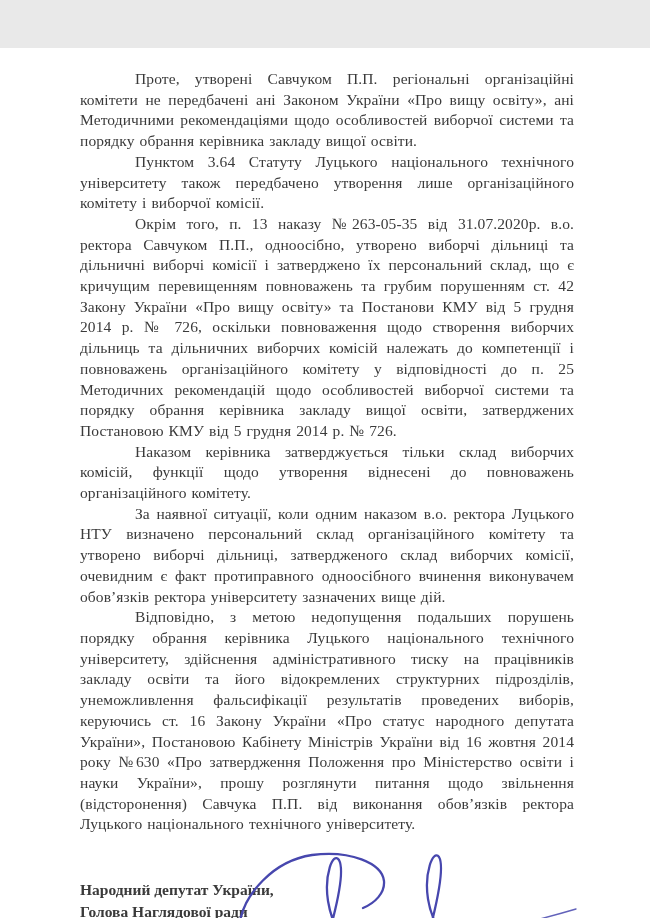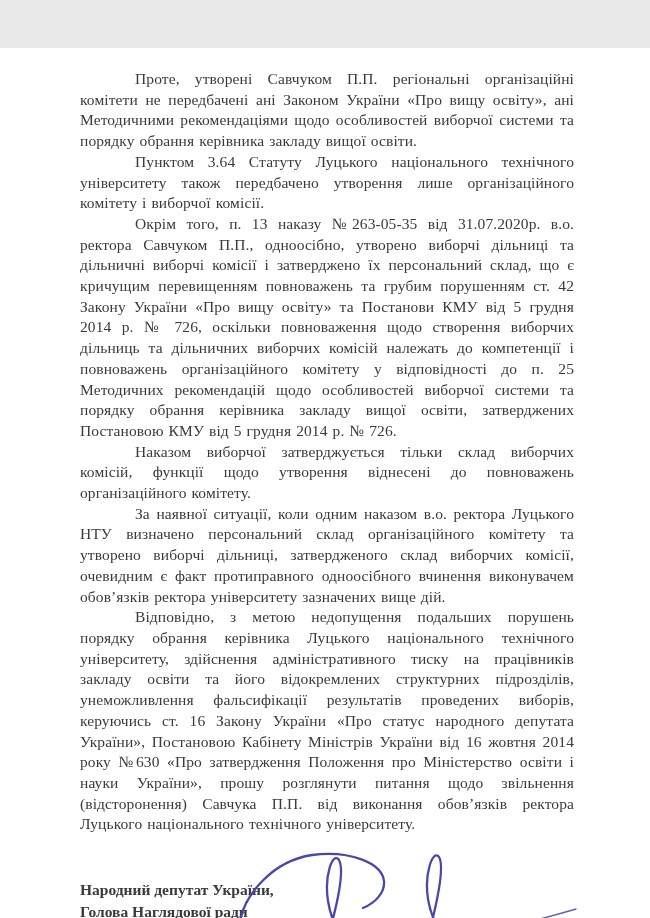--- a/index.html
+++ b/index.html
@@ -74,21 +74,21 @@
   .signature-svg path.thin{stroke-width:1.4;opacity:.85;}
 </style>
 </head>
 <body>
 
 <div class="page">
   <div class="content">
     <p>Проте, утворені Савчуком П.П. регіональні організаційні комітети не передбачені ані Законом України «Про вищу освіту», ані Методичними рекомендаціями щодо особливостей виборчої системи та порядку обрання керівника закладу вищої освіти.</p>
     <p>Пунктом 3.64 Статуту Луцького національного технічного університету також передбачено утворення лише організаційного комітету і виборчої комісії.</p>
     <p>Окрім того, п. 13 наказу №263-05-35 від 31.07.2020р. в.о. ректора Савчуком П.П., одноосібно, утворено виборчі дільниці та дільничні виборчі комісії і затверджено їх персональний склад, що є кричущим перевищенням повноважень та грубим порушенням ст. 42 Закону України «Про вищу освіту» та Постанови КМУ від 5 грудня 2014 р. № 726, оскільки повноваження щодо створення виборчих дільниць та дільничних виборчих комісій належать до компетенції і повноважень організаційного комітету у відповідності до п. 25 Методичних рекомендацій щодо особливостей виборчої системи та порядку обрання керівника закладу вищої освіти, затверджених Постановою КМУ від 5 грудня 2014 р. № 726.</p>
-    <p>Наказом виборчої затверджується тільки склад виборчих комісій, функції щодо утворення віднесені до повноважень організаційного комітету.</p>
+    <p>Наказом керівника затверджується тільки склад виборчих комісій, функції щодо утворення віднесені до повноважень організаційного комітету.</p>
     <p>За наявної ситуації, коли одним наказом в.о. ректора Луцького НТУ визначено персональний склад організаційного комітету та утворено виборчі дільниці, затвердженого склад виборчих комісії, очевидним є факт протиправного одноосібного вчинення виконувачем обов’язків ректора університету зазначених вище дій.</p>
     <p>Відповідно, з метою недопущення подальших порушень порядку обрання керівника Луцького національного технічного університету, здійснення адміністративного тиску на працівників закладу освіти та його відокремлених структурних підрозділів, унеможливлення фальсифікації результатів проведених виборів, керуючись ст. 16 Закону України «Про статус народного депутата України», Постановою Кабінету Міністрів України від 16 жовтня 2014 року №630 «Про затвердження Положення про Міністерство освіти і науки України», прошу розглянути питання щодо звільнення (відсторонення) Савчука П.П. від виконання обов’язків ректора Луцького національного технічного університету.</p>
 
     <div class="closing">
       <div class="position-block">
         <div>Народний депутат України,</div>
         <div>Голова Наглядової ради</div>
         <div>Луцького НТУ</div>
       </div>
 

